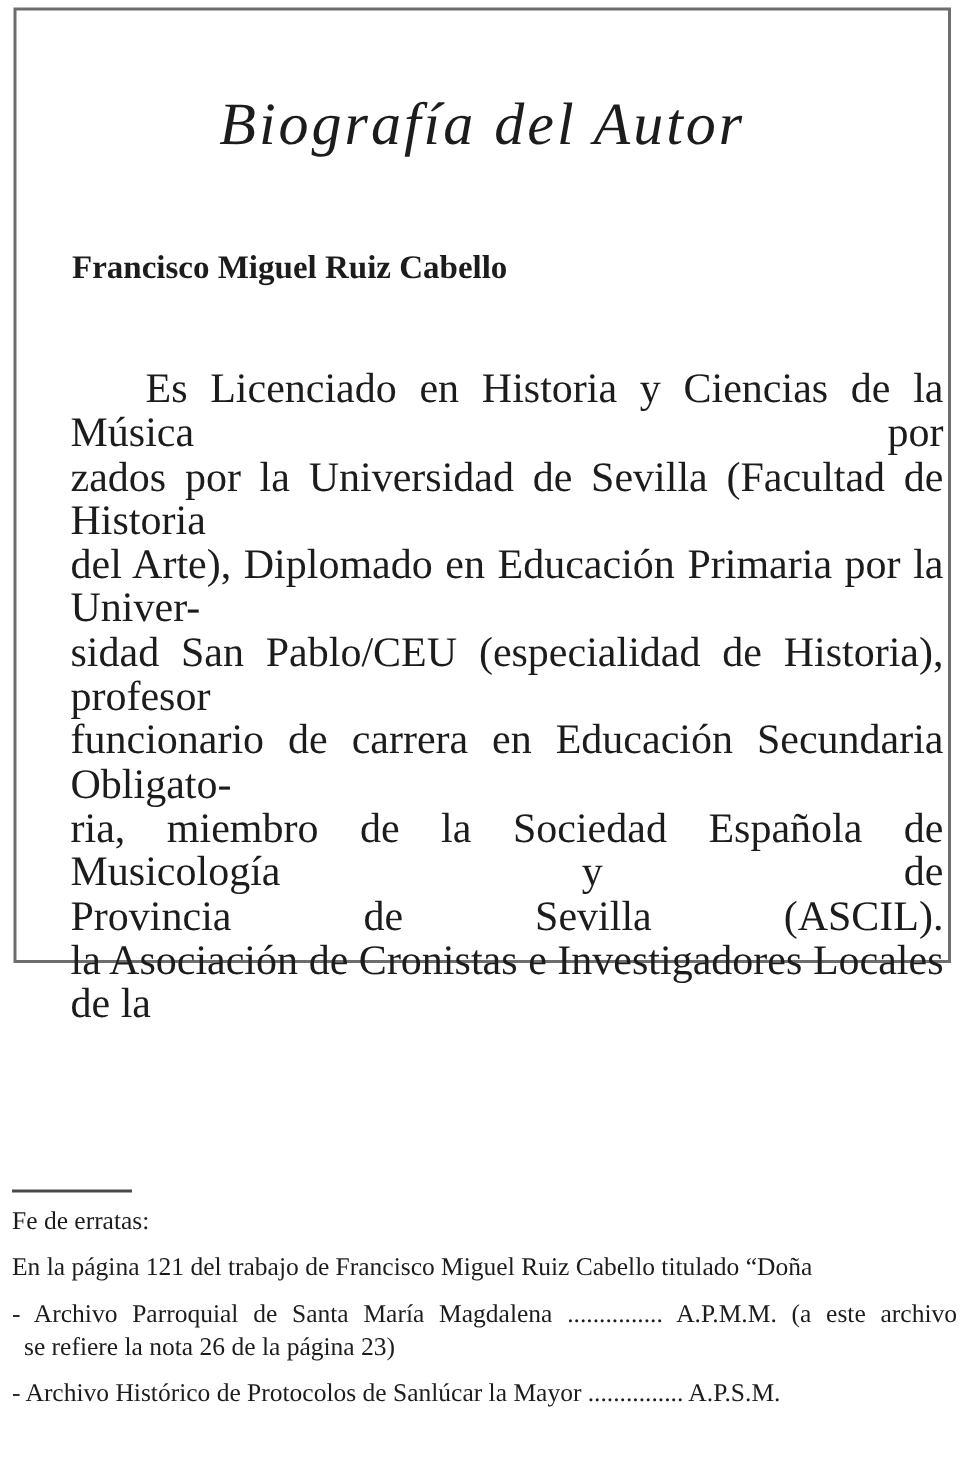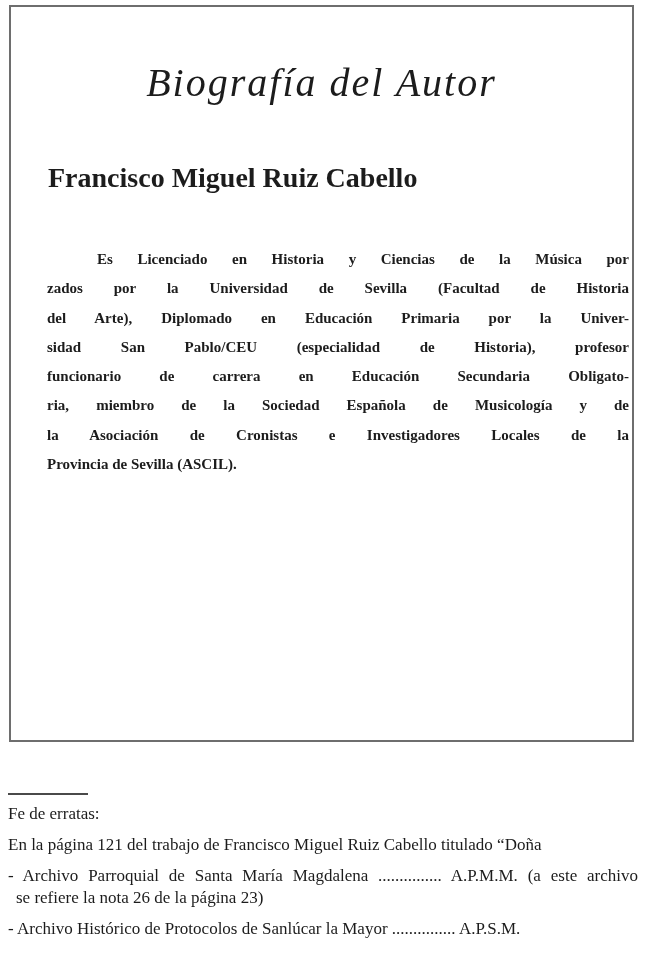--- a/index.html
+++ b/index.html
@@ -15,52 +15,51 @@
     background: var(--bg);
     color: var(--text);
     font-family: "Liberation Serif", serif;
     overflow: hidden;
   }
   .bio-box {
     position: absolute;
     left: 9px;
     top: 5px;
     width: 625px;
-    height: 737px;
+    height: 637px;
     border: 2px solid var(--border);
     box-sizing: border-box;
   }
   .bio-title {
     position: absolute;
     left: 0;
     right: 0;
     top: 52px;
     text-align: center;
     font-style: italic;
     font-size: 40px;
     line-height: 48px;
     letter-spacing: 2px;
     font-family: "Liberation Serif", serif;
   }
   .author {
     position: absolute;
     left: 37px;
     top: 158px;
     font-weight: bold;
-    font-size: 28px;
+    font-size: 22px;
     line-height: 26px;
   }
   .bio-text {
     position: absolute;
     left: 36px;
     top: 238px;
     width: 582px;
-    font-size: 15px;
+    font-size: 28px;
     line-height: 29.3px;
-    font-weight: bold;
   }
   .bio-text > div {
     text-align: justify;
     text-align-last: justify;
   }
   .bio-text > div:first-child { text-indent: 50px; }
   .bio-text > div:last-child { text-align-last: left; }
 
   .errata {
     position: absolute;
@@ -98,22 +97,22 @@
   <div class="bio-box">
     <div class="bio-title">Biografía del Autor</div>
     <div class="author">Francisco Miguel Ruiz Cabello</div>
     <div class="bio-text">
         <div>Es Licenciado en Historia y Ciencias de la Música por</div>
         <div>zados por la Universidad de Sevilla (Facultad de Historia</div>
         <div>del Arte), Diplomado en Educación Primaria por la Univer-</div>
         <div>sidad San Pablo/CEU (especialidad de Historia), profesor</div>
         <div>funcionario de carrera en Educación Secundaria Obligato-</div>
         <div>ria, miembro de la Sociedad Española de Musicología y de</div>
+        <div>Provincia de Sevilla (ASCIL).</div>
         <div>la Asociación de Cronistas e Investigadores Locales de la</div>
-        <div>Provincia de Sevilla (ASCIL).</div>
       </div>
   </div>
 
   <div class="errata">
     <div class="errata-rule"></div>
     <div class="errata-heading">Fe de erratas:</div>
     <div class="errata-intro">
         <div>En la página 121 del trabajo de Francisco Miguel Ruiz Cabello titulado “Doña</div>
       </div>
     <div class="erratum">

